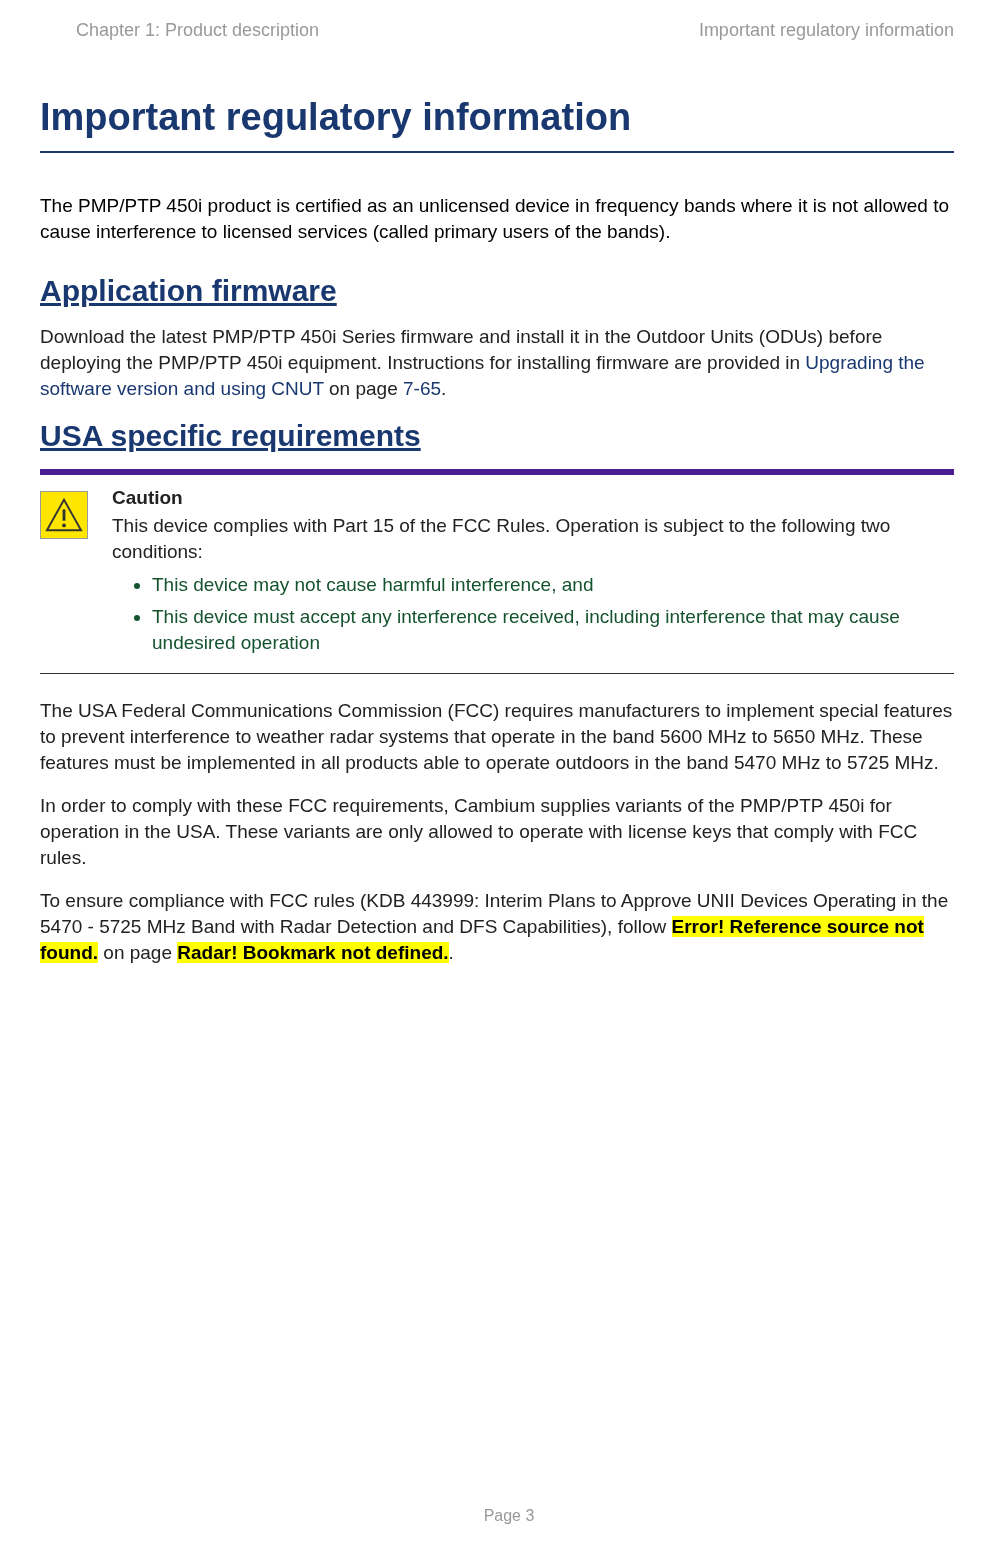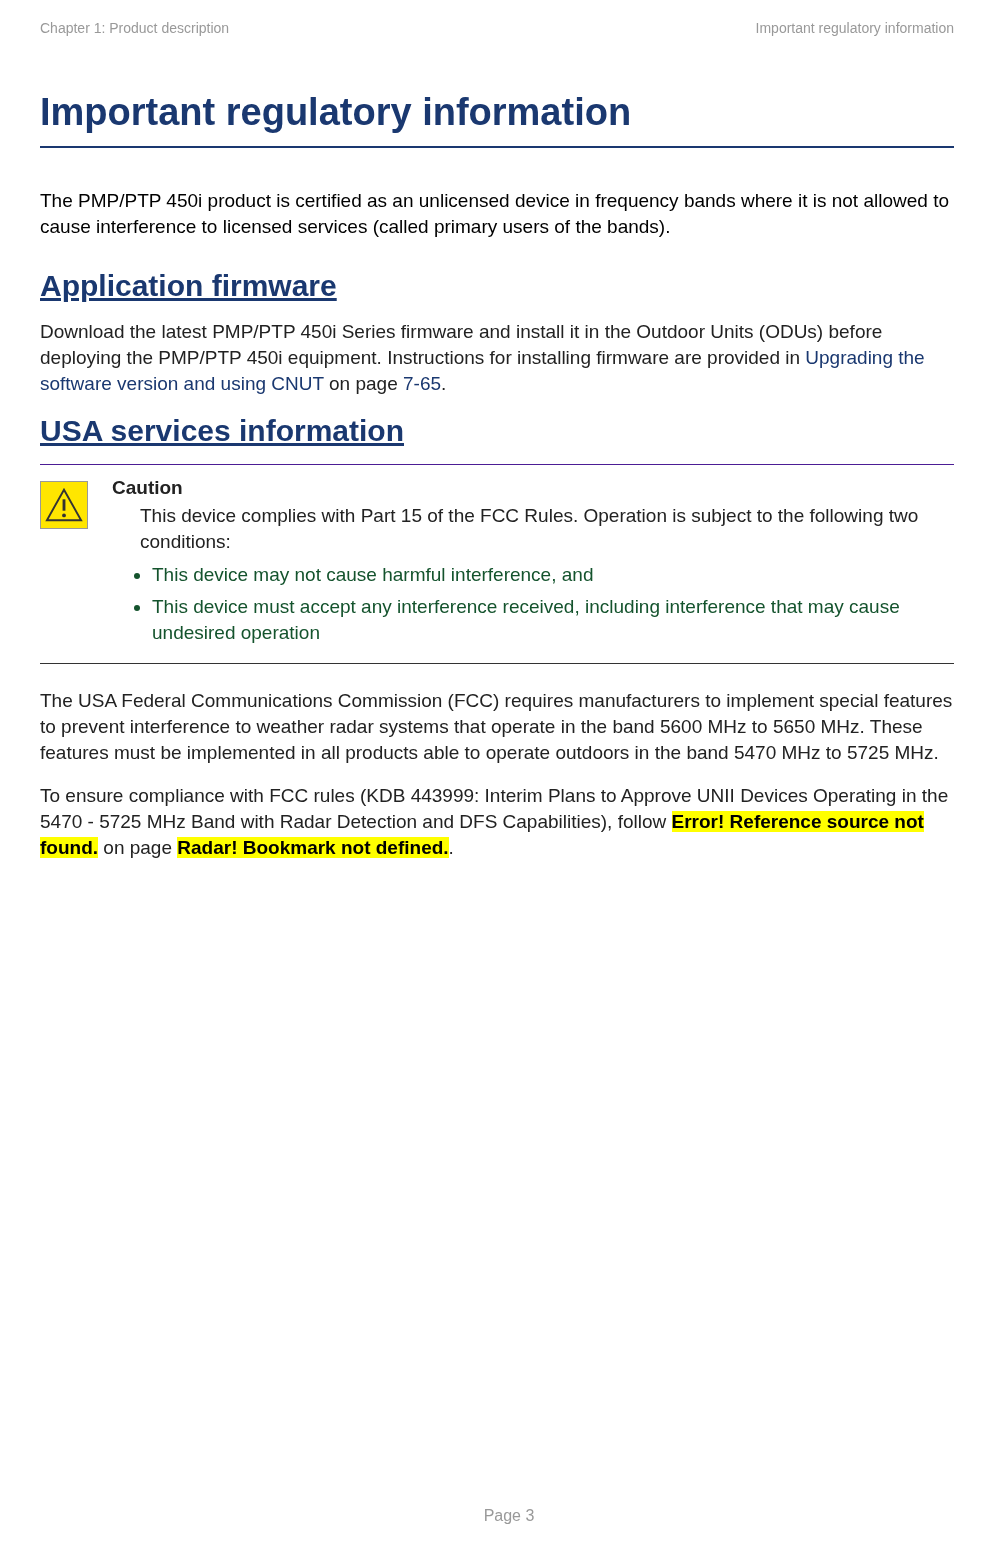--- a/index.html
+++ b/index.html
@@ -13,22 +13,23 @@
       height: 1555px;
       background: #ffffff;
       color: #333333;
       padding: 20px 40px 30px 40px;
       position: relative;
     }
     .header-row {
       display: flex;
       justify-content: space-between;
       color: #999999;
-      font-size: 14px;
+      font-size: 18px;
       margin-bottom: 55px;
+      margin-left: 36px;
     }
     h1.page-title {
       font-family: Arial, Helvetica, sans-serif;
       font-weight: bold;
       color: #1a3870;
       font-size: 38px;
       border-bottom: 2px solid #1a3870;
       padding-bottom: 12px;
       margin-bottom: 40px;
     }
@@ -50,21 +51,21 @@
     .body-text {
       color: #222222;
       font-size: 19px;
       line-height: 1.35;
       margin-bottom: 18px;
     }
     .link-text {
       color: #1a3870;
     }
     .caution-box {
-      border-top: 1px solid #4c1d95;
+      border-top: 6px solid #4c1d95;
       border-bottom: 1px solid #333;
       padding: 12px 0;
       margin-bottom: 24px;
       display: flex;
       gap: 24px;
       align-items: flex-start;
     }
     .caution-icon {
       width: 48px;
       height: 48px;
@@ -86,21 +87,20 @@
     .caution-label {
       font-weight: bold;
       color: #222222;
       font-size: 19px;
       margin-bottom: 4px;
     }
     .caution-text {
       color: #222222;
       font-size: 19px;
       line-height: 1.35;
-      margin-left: 28px;
     }
     .caution-list {
       list-style: disc;
       padding-left: 40px;
       margin-top: 8px;
     }
     .caution-list li {
       color: #14532d;
       font-size: 19px;
       line-height: 1.35;
@@ -135,21 +135,21 @@
 <h1 class="page-title">Important regulatory information</h1>
 
 <p class="intro-text">The PMP/PTP 450i product is certified as an unlicensed device in frequency bands where it is not allowed to cause interference to licensed services (called primary users of the bands).</p>
 
 <h2 class="section-heading">Application firmware</h2>
 
 <p class="body-text">
   <span>Download the latest PMP/PTP 450i Series firmware and install it in the Outdoor Units (ODUs) before deploying the PMP/PTP 450i equipment. Instructions for installing firmware are provided in </span><span class="link-text">Upgrading the software version and using CNUT</span><span> on page </span><span class="link-text">7-65</span><span>.</span>
 </p>
 
-<h2 class="section-heading">USA services information</h2>
+<h2 class="section-heading">USA specific requirements</h2>
 
 <div class="caution-box">
   <div class="caution-icon">
     <svg viewBox="0 0 40 40">
       <polygon points="20,4 38,36 2,36" fill="none" stroke="#333333" stroke-width="2"></polygon>
       <line x1="20" y1="14" x2="20" y2="26" stroke="#333333" stroke-width="3"></line>
       <circle cx="20" cy="31" r="2" fill="#333333"></circle>
     </svg>
   </div>
   <div class="caution-content">
@@ -157,18 +157,19 @@
     <div class="caution-text">This device complies with Part 15 of the FCC Rules. Operation is subject to the following two conditions:</div>
     <ul class="caution-list">
       <li>This device may not cause harmful interference, and</li>
       <li>This device must accept any interference received, including interference that may cause undesired operation</li>
     </ul>
   </div>
 </div>
 
 <div class="after-caution-block">
   <p class="body-text">The USA Federal Communications Commission (FCC) requires manufacturers to implement special features to prevent interference to weather radar systems that operate in the band 5600 MHz to 5650 MHz. These features must be implemented in all products able to operate outdoors in the band 5470 MHz to 5725 MHz.</p>
+  <p class="body-text">In order to comply with these FCC requirements, Cambium supplies variants of the PMP/PTP 450i for operation in the USA. These variants are only allowed to operate with license keys that comply with FCC rules.</p>
   <p class="body-text">
     <span>To ensure compliance with FCC rules (KDB 443999: Interim Plans to Approve UNII Devices Operating in the 5470 - 5725 MHz Band with Radar Detection and DFS Capabilities), follow </span><span class="highlight-error">Error! Reference source not found.</span><span> on page </span><span class="highlight-error">Radar! Bookmark not defined.</span><span>.</span>
   </p>
 </div>
 
 <div class="footer">Page 3</div>
 
 </body></html>

